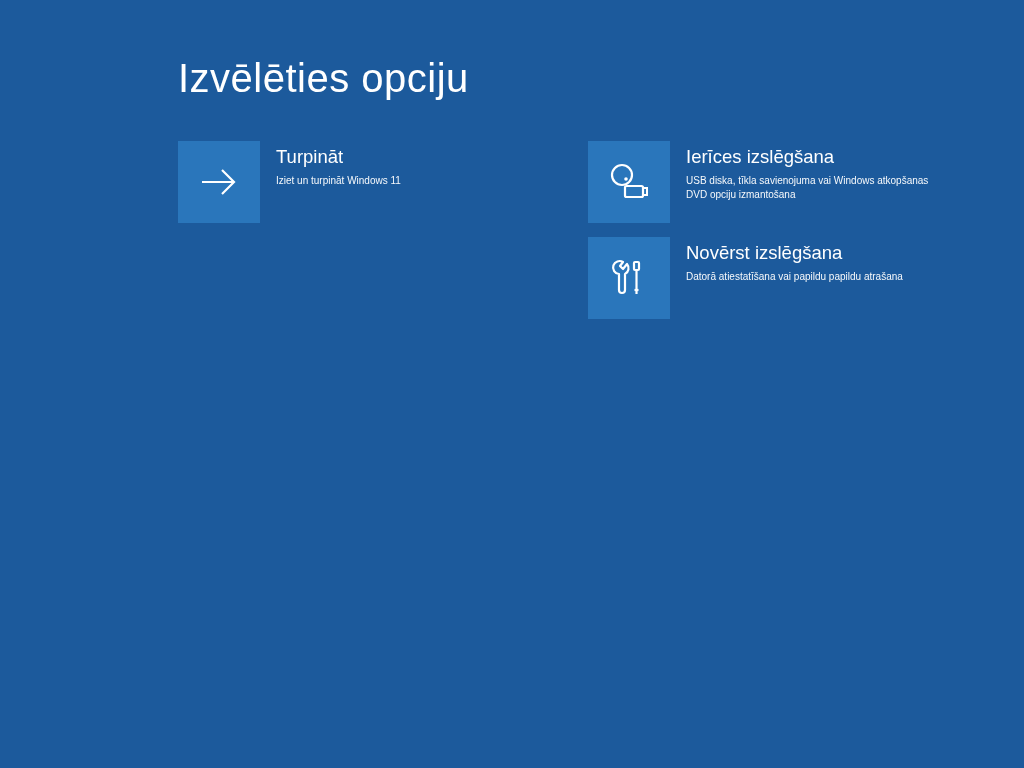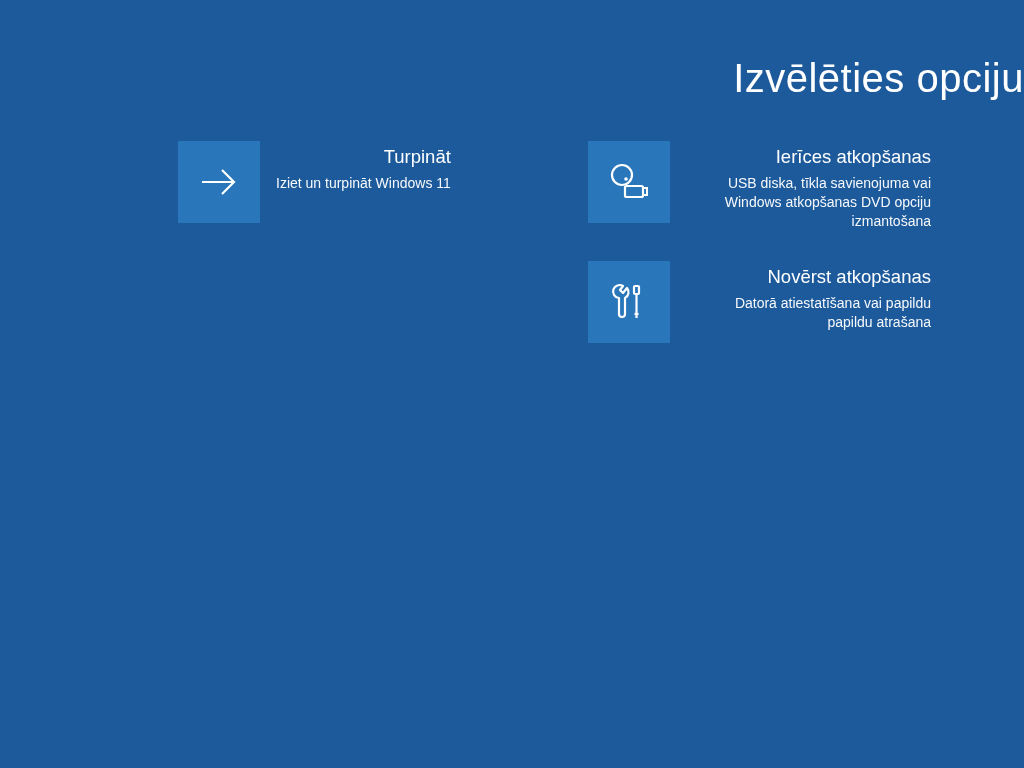--- a/index.html
+++ b/index.html
@@ -11,32 +11,31 @@
       width: 1024px;
       height: 768px;
       background-color: #1c5a9c;
       font-family: 'Segoe UI', Tahoma, sans-serif;
       color: #ffffff;
       overflow: hidden;
       border-radius: 12px;
     }
     .container {
       padding: 56px 0 0 178px;
-      text-align: right;
     }
     .page-title {
       font-size: 40px;
       font-weight: 300;
       margin-bottom: 40px;
       letter-spacing: 0.5px;
     }
     .options-grid {
       display: grid;
       grid-template-columns: 400px 400px;
-      gap: 30px 10px;
+      gap: 14px 10px;
     }
     .option {
       display: flex;
       align-items: flex-start;
       cursor: pointer;
     }
     .icon-box {
       width: 82px;
       height: 82px;
       background-color: #2a76bb;
@@ -48,21 +47,21 @@
     .option-text {
       padding-left: 16px;
       padding-top: 5px;
     }
     .option-title {
       font-size: 18.5px;
       font-weight: 400;
       margin-bottom: 6px;
     }
     .option-desc {
-      font-size: 14px;
+      font-size: 10px;
       font-weight: 300;
       line-height: 1.35;
       opacity: 0.96;
       max-width: 245px;
     }
     svg {
       display: block;
     }
   </style>
 </head>
@@ -90,39 +89,39 @@
     <div class="option">
       <div class="icon-box">
         <svg width="50" height="50" viewBox="0 0 50 50" fill="none" stroke="#ffffff" stroke-width="2.2">
           <circle cx="18" cy="18" r="10"></circle>
           <circle cx="22" cy="22" r="1.8" fill="#ffffff" stroke="none"></circle>
           <rect x="21" y="29" width="18" height="11" rx="1.5"></rect>
           <rect x="39" y="31" width="4" height="7" stroke-width="2"></rect>
         </svg>
       </div>
       <div class="option-text">
-        <div class="option-title">Ierīces atkopšanas</div>
+        <div class="option-title">Ierīces izslēgšana</div>
         <div class="option-desc">USB diska, tīkla savienojuma vai Windows atkopšanas DVD opciju izmantošana</div>
       </div>
     </div>
 
     <div></div>
 
     <div class="option">
       <div class="icon-box">
         <svg width="48" height="48" viewBox="0 0 48 48" fill="none" stroke="#ffffff" stroke-width="2.2">
 
           <path d="M 18 8 A 6.5 6.5 0 1 0 14 20 L 14 36 A 3 3 0 0 0 20 36 L 20 20 A 6.5 6.5 0 0 0 22 10 L 18 15 L 15 12 Z" stroke-linejoin="round"></path>
 
           <rect x="29" y="8" width="5" height="8" rx="1"></rect>
           <line x1="31.5" y1="16" x2="31.5" y2="36"></line>
           <line x1="29.5" y1="36" x2="33.5" y2="36"></line>
           <line x1="31.5" y1="36" x2="31.5" y2="40"></line>
         </svg>
       </div>
       <div class="option-text">
-        <div class="option-title">Novērst atkopšanas</div>
+        <div class="option-title">Novērst izslēgšana</div>
         <div class="option-desc">Datorā atiestatīšana vai papildu papildu atrašana</div>
       </div>
     </div>
 
   </div>
 </div>
 
 </body></html>

